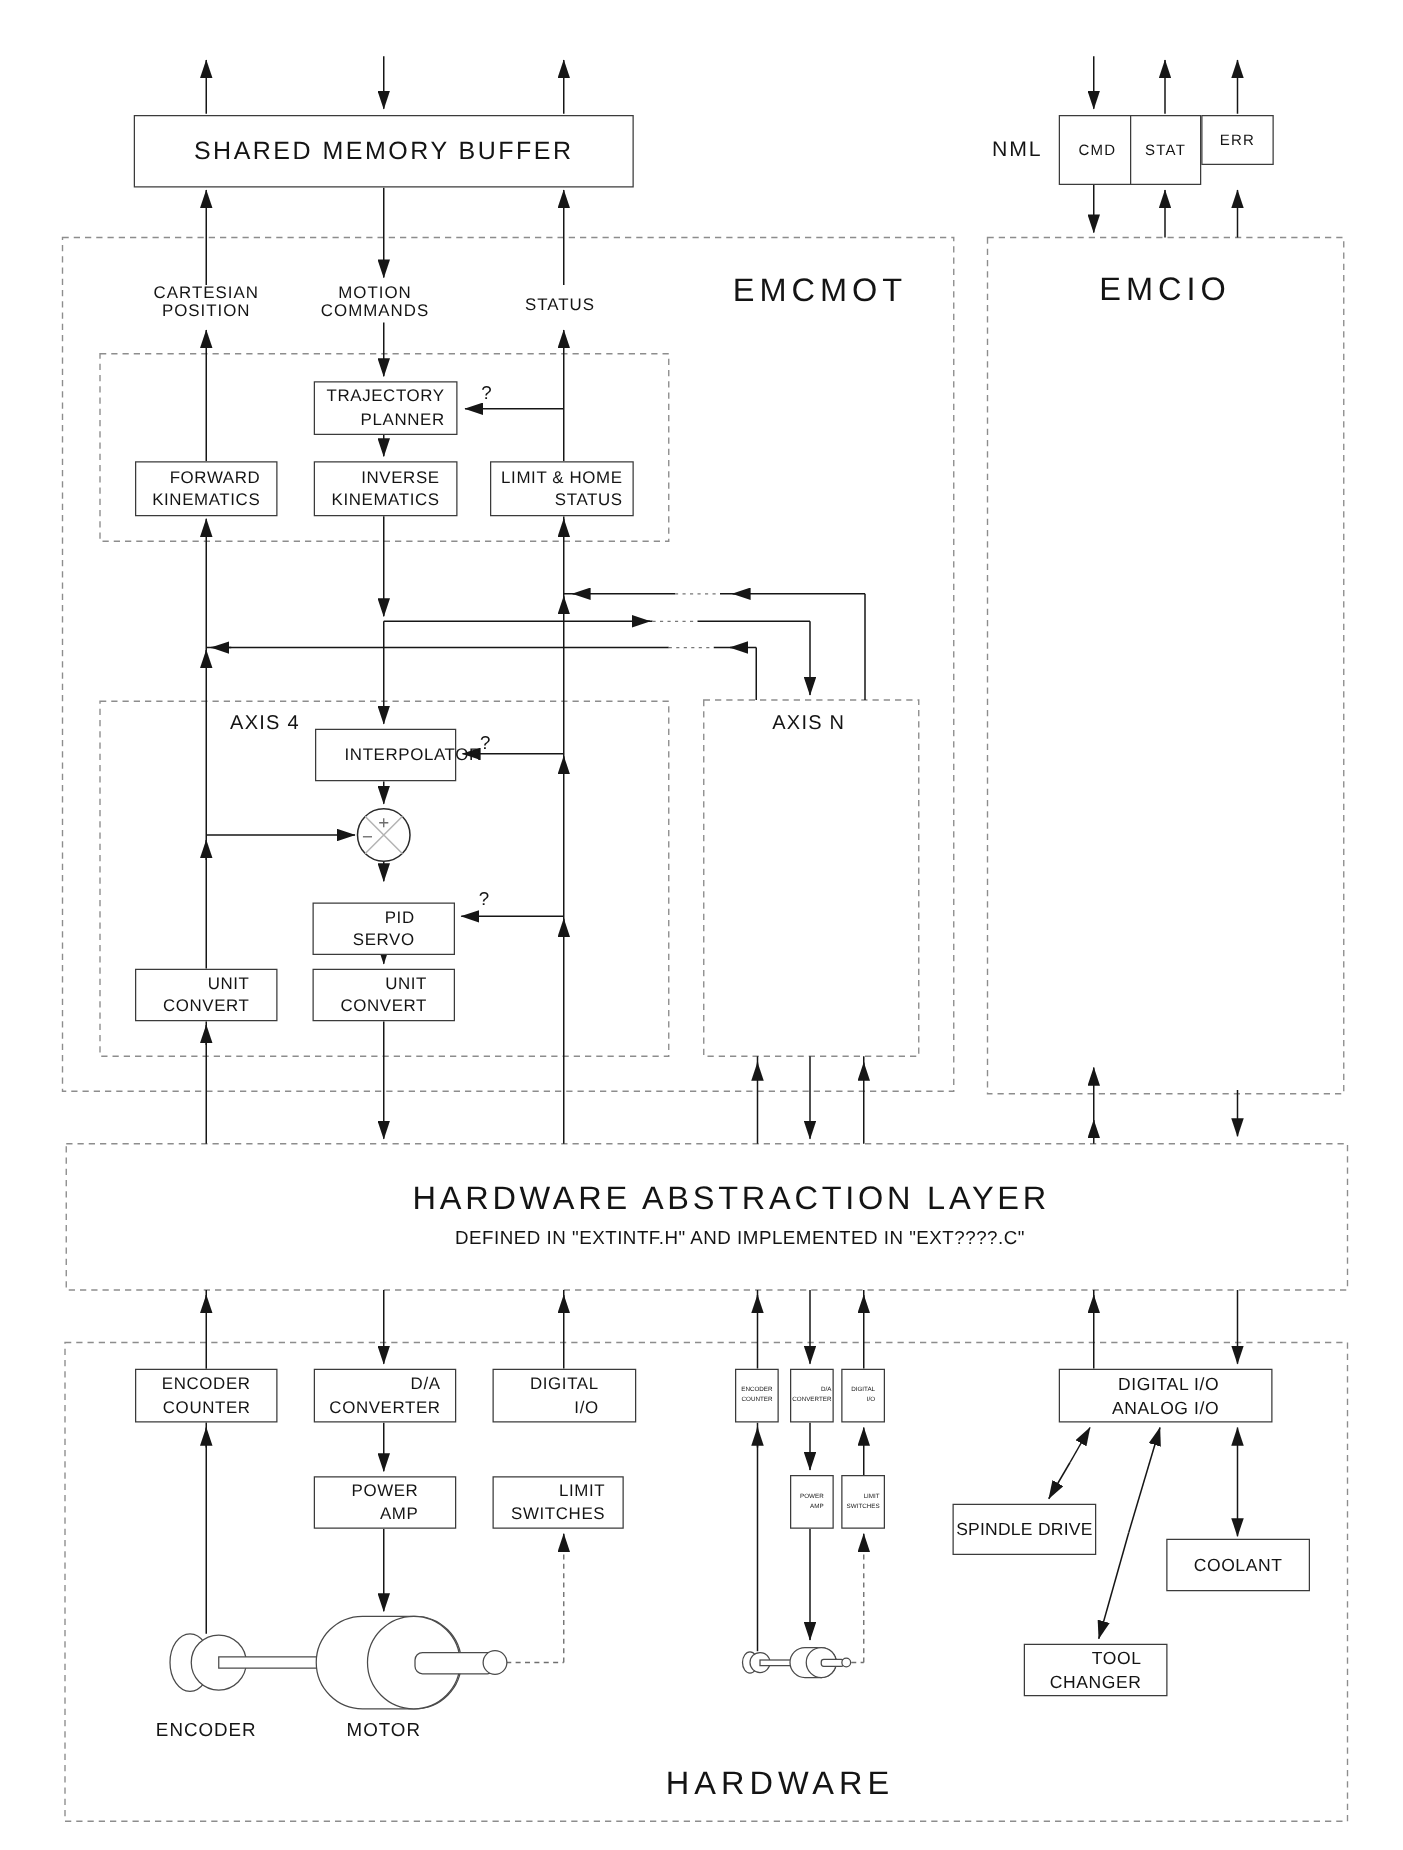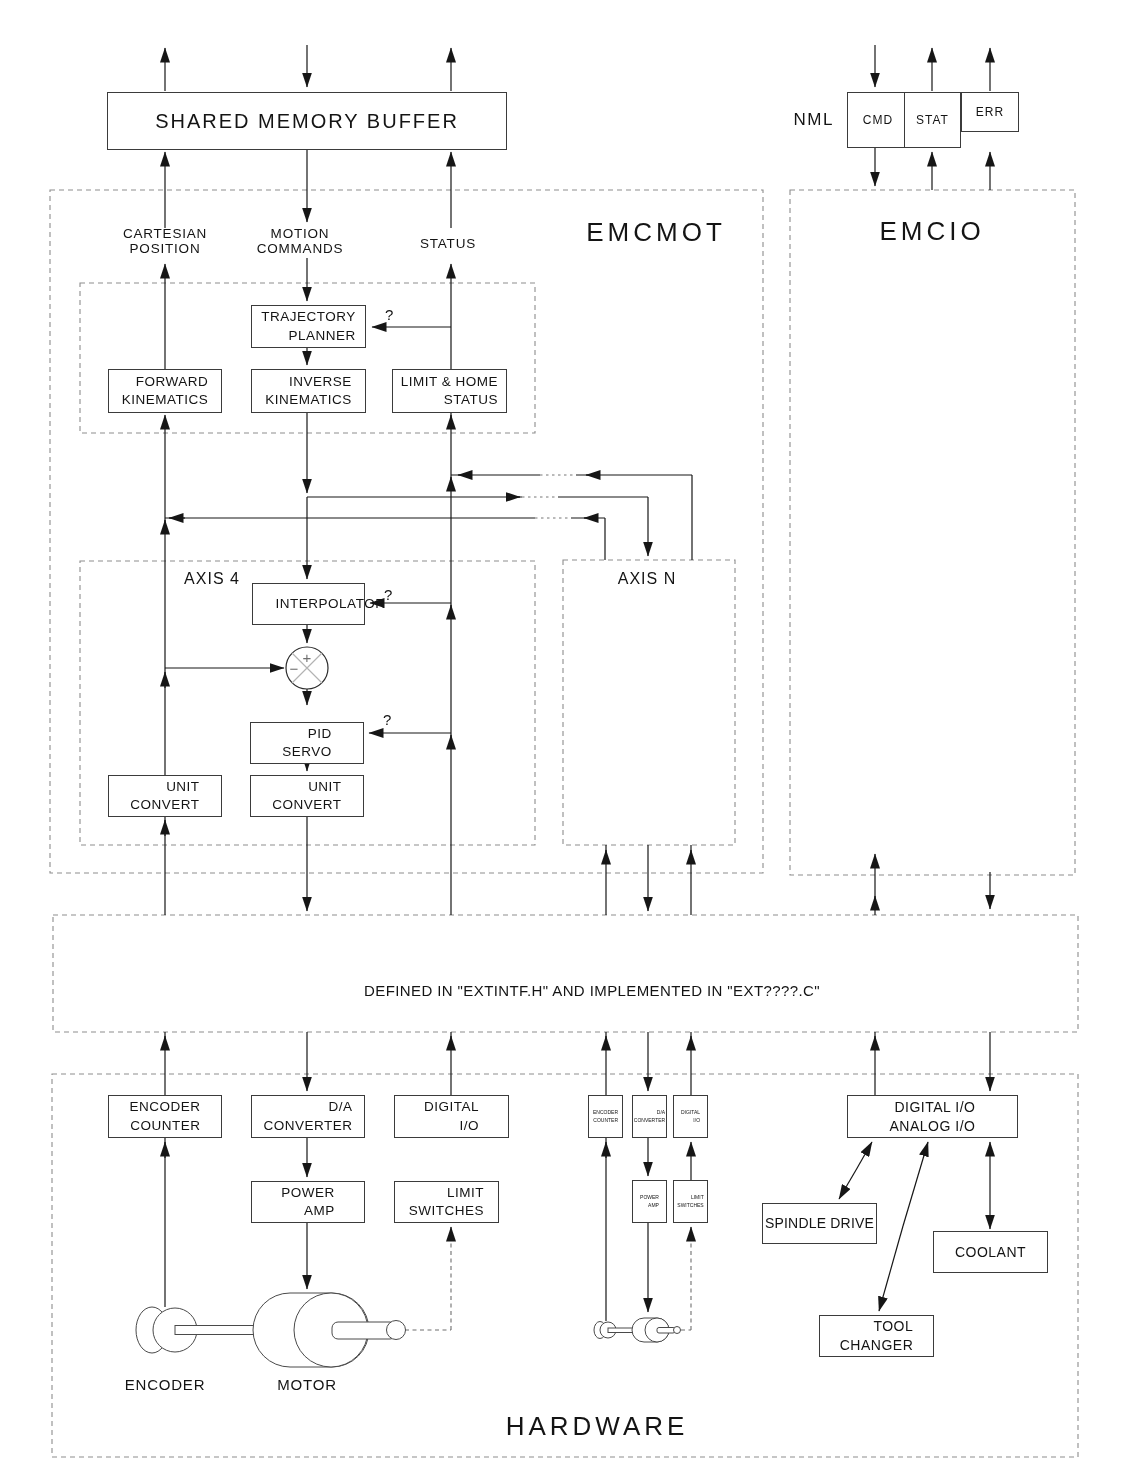--- a/index.html
+++ b/index.html
@@ -232,20 +232,21 @@
 
 <div class="box" style="left:250px;top:711px;width:114px;height:42px;margin-top:11px;">PID
 SERVO</div>
 <div class="qm" style="left:383px;top:711px;">?</div>
 
 <div class="box" style="left:108px;top:775px;width:114px;height:42px;">UNIT
 CONVERT</div>
 <div class="box" style="left:250px;top:775px;width:114px;height:42px;">UNIT
 CONVERT</div>
 
+<div class="lbl title" style="left:585px;top:945px;letter-spacing:3px;">HARDWARE ABSTRACTION LAYER</div>
 <div class="lbl sub" style="left:592px;top:983px;">DEFINED IN "EXTINTF.H" AND IMPLEMENTED IN "EXT????.C"</div>
 
 <div class="box" style="left:108px;top:1095px;width:114px;height:43px;">ENCODER
 COUNTER</div>
 <div class="box" style="left:251px;top:1095px;width:114px;height:43px;">D/A
 CONVERTER</div>
 <div class="box" style="left:394px;top:1095px;width:115px;height:43px;">DIGITAL
 I/O</div>
 <div class="box" style="left:251px;top:1181px;width:114px;height:42px;">POWER
 AMP</div>
@@ -266,15 +267,15 @@
 <div class="box" style="left:847px;top:1095px;width:171px;height:43px;font-size:14px;">DIGITAL I/O
 ANALOG I/O</div>
 <div class="box" style="left:762px;top:1203px;width:115px;height:41px;font-size:14px;letter-spacing:0.2px;">SPINDLE DRIVE</div>
 <div class="box" style="left:933px;top:1231px;width:115px;height:42px;font-size:14px;">COOLANT</div>
 <div class="box" style="left:819px;top:1315px;width:115px;height:42px;font-size:14px;">TOOL
 CHANGER</div>
 
 <div class="lbl" style="left:165px;top:1377px;font-size:15px;">ENCODER</div>
 <div class="lbl" style="left:307px;top:1377px;font-size:15px;">MOTOR</div>
 
-<div class="lbl title" style="left:597px;top:1413px;">HARDWARE</div>
+<div class="lbl title" style="left:624px;top:1413px;">HARDWARE</div>
 
 </div>
 
 </body></html>

